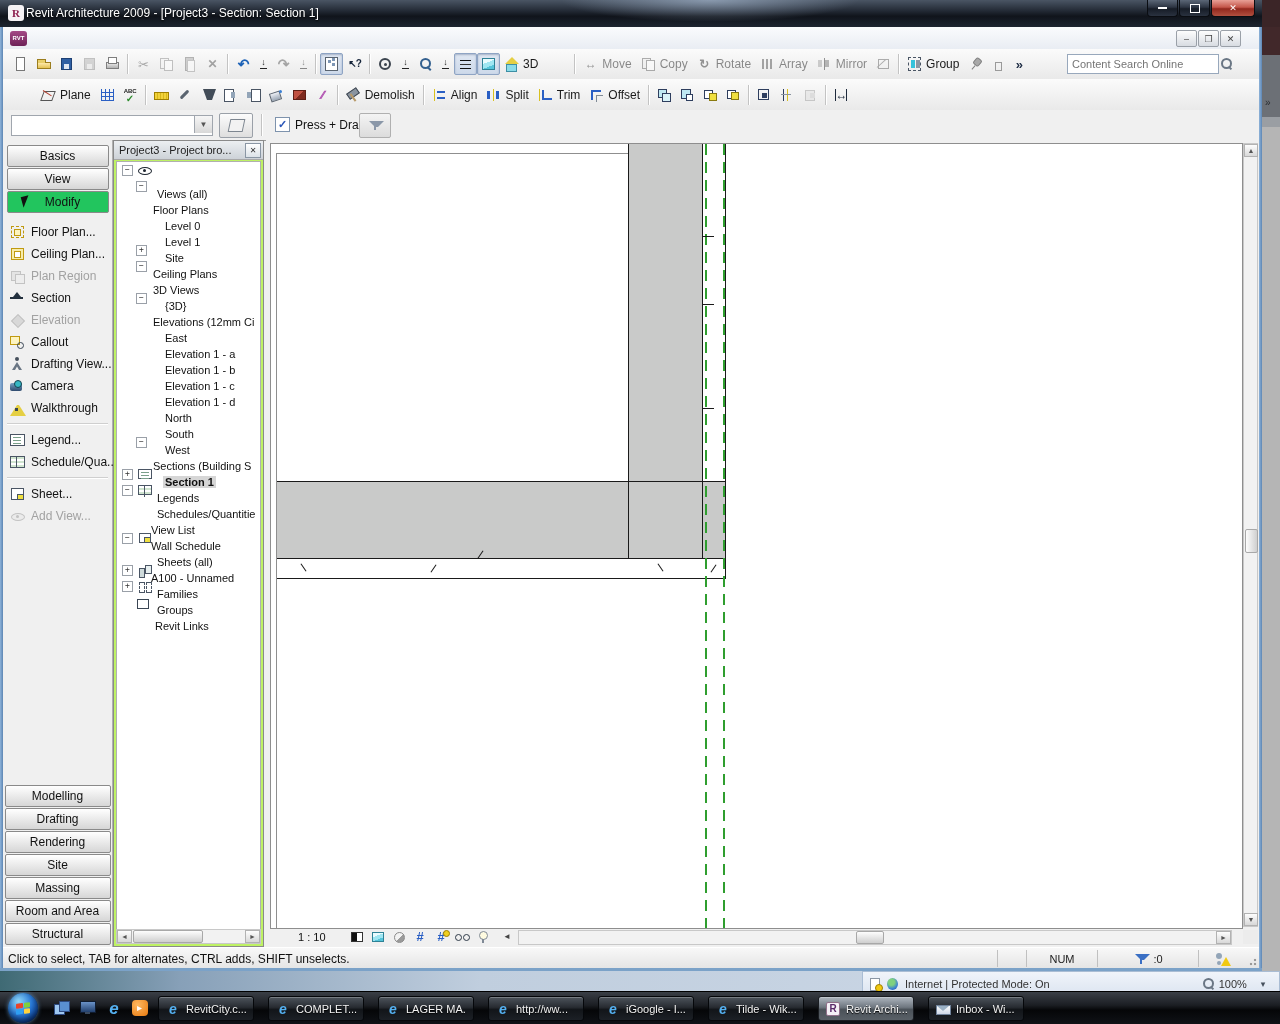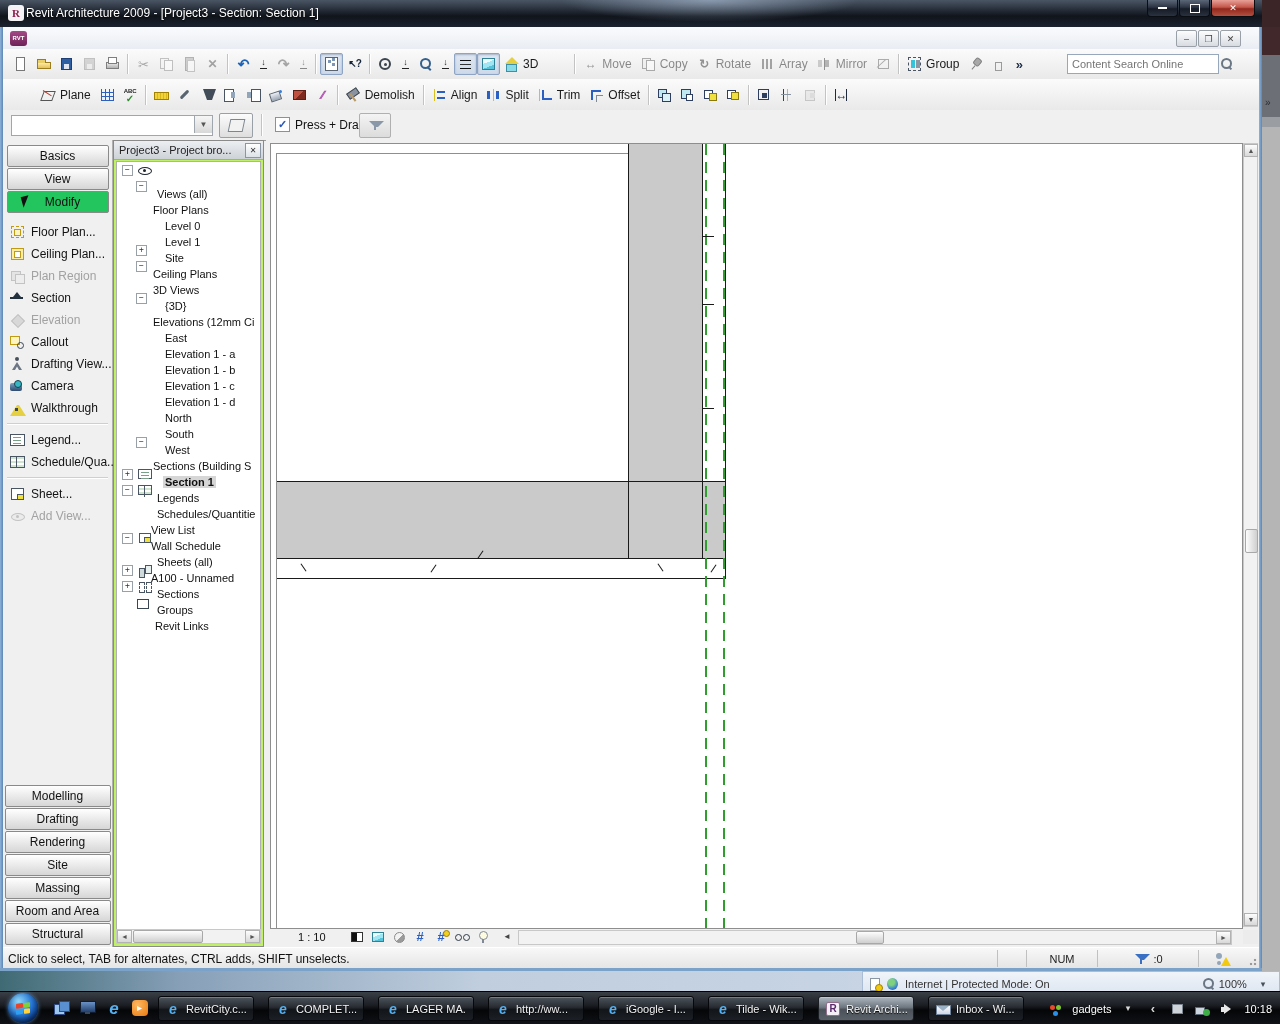--- a/index.html
+++ b/index.html
@@ -778,21 +778,21 @@
           <span class="ic i-sheet"></span>
           <span class="tlbl">Sheets (all)</span>
         </div>
         <div class="trow" style="padding-left:19px">
           <span class="expsp"></span>
           <span class="tlbl">A100 - Unnamed</span>
         </div>
         <div class="trow" style="padding-left:5px">
           <span class="exp">+</span>
           <span class="ic i-family"></span>
-          <span class="tlbl">Sections</span>
+          <span class="tlbl">Families</span>
         </div>
         <div class="trow" style="padding-left:5px">
           <span class="exp">+</span>
           <span class="ic i-group-tree"></span>
           <span class="tlbl">Groups</span>
         </div>
         <div class="trow" style="padding-left:5px">
           <span class="expsp"></span>
           <span class="ic i-link"></span>
           <span class="tlbl">Revit Links</span>
@@ -936,25 +936,15 @@
         </div>
         <div class="taskbtn active">
           <span class="ic i-revit-task"></span>
           <span class="lbl">Revit Archi...</span>
         </div>
         <div class="taskbtn">
           <span class="ic i-mail"></span>
           <span class="lbl">Inbox - Wi...</span>
         </div>
       </div>
-    <div id="tray">
-      <span class="ic i-gadgets"></span>
-      <span class="lbl">gadgets</span>
-      <span class="ic i-tray-dd"></span>
-      <span class="ic i-tray-chev"></span>
-      <span class="ic i-tray-app"></span>
-      <span class="ic i-network"></span>
-      <span class="ic i-volume"></span>
-      <span id="clock">10:18</span>
-    </div>
   </div>
 
 </div>
 
 </body></html>

